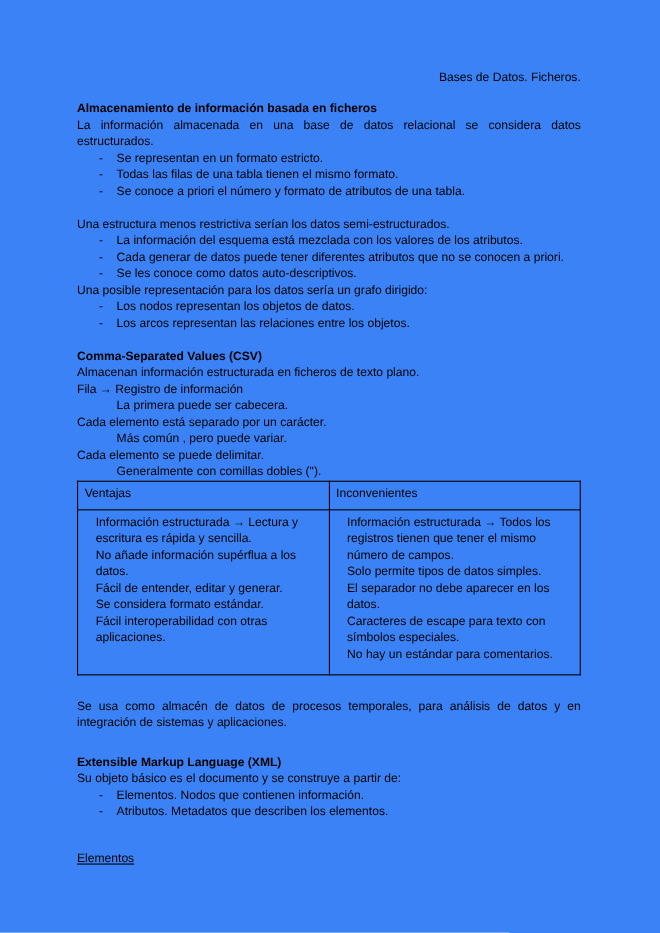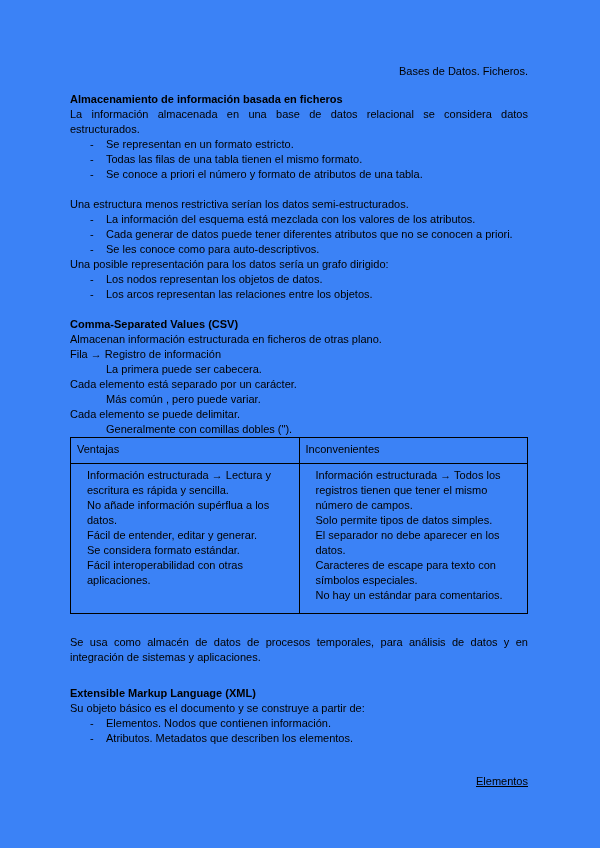--- a/index.html
+++ b/index.html
@@ -19,21 +19,21 @@
   .h { font-weight: bold; margin: 0; }
   .mt { margin-top: 15px; }
   .mt-lg { margin-top: 21px; }
   .mt-xl { margin-top: 28px; }
   p { margin: 0; }
   .just { text-align: justify; }
   .bullet { display: flex; padding-left: 20px; }
   .bullet .mk { width: 16px; flex: none; }
   .bullet .tx { flex: 1; }
   .indent { padding-left: 36px; }
-  .u { text-decoration: underline; text-align: right; }
+  .u { text-decoration: underline; }
   table.csv {
     border-collapse: collapse;
     width: 100%;
   }
   table.csv th, table.csv td {
     border: 1px solid #000000;
     text-align: left;
     vertical-align: top;
     padding: 4px 6px;
     font-weight: normal;
@@ -71,36 +71,36 @@
   <div class="bullet">
     <span class="mk">-</span>
     <span class="tx">La información del esquema está mezclada con los valores de los atributos.</span>
   </div>
   <div class="bullet">
     <span class="mk">-</span>
     <span class="tx">Cada generar de datos puede tener diferentes atributos que no se conocen a priori.</span>
   </div>
   <div class="bullet">
     <span class="mk">-</span>
-    <span class="tx">Se les conoce como para auto-descriptivos.</span>
+    <span class="tx">Se les conoce como datos auto-descriptivos.</span>
   </div>
 
   <p>Una posible representación para los datos sería un grafo dirigido:</p>
 
   <div class="bullet">
     <span class="mk">-</span>
     <span class="tx">Los nodos representan los objetos de datos.</span>
   </div>
   <div class="bullet">
     <span class="mk">-</span>
     <span class="tx">Los arcos representan las relaciones entre los objetos.</span>
   </div>
 
   <p class="h mt">Comma-Separated Values (CSV)</p>
-  <p>Almacenan información estructurada en ficheros de otras plano.</p>
+  <p>Almacenan información estructurada en ficheros de texto plano.</p>
   <p>Fila → Registro de información</p>
   <p class="indent">La primera puede ser cabecera.</p>
   <p>Cada elemento está separado por un carácter.</p>
   <p class="indent">Más común , pero puede variar.</p>
   <p>Cada elemento se puede delimitar.</p>
   <p class="indent">Generalmente con comillas dobles (").</p>
 
   <table class="csv">
     <tbody>
         <tr>

